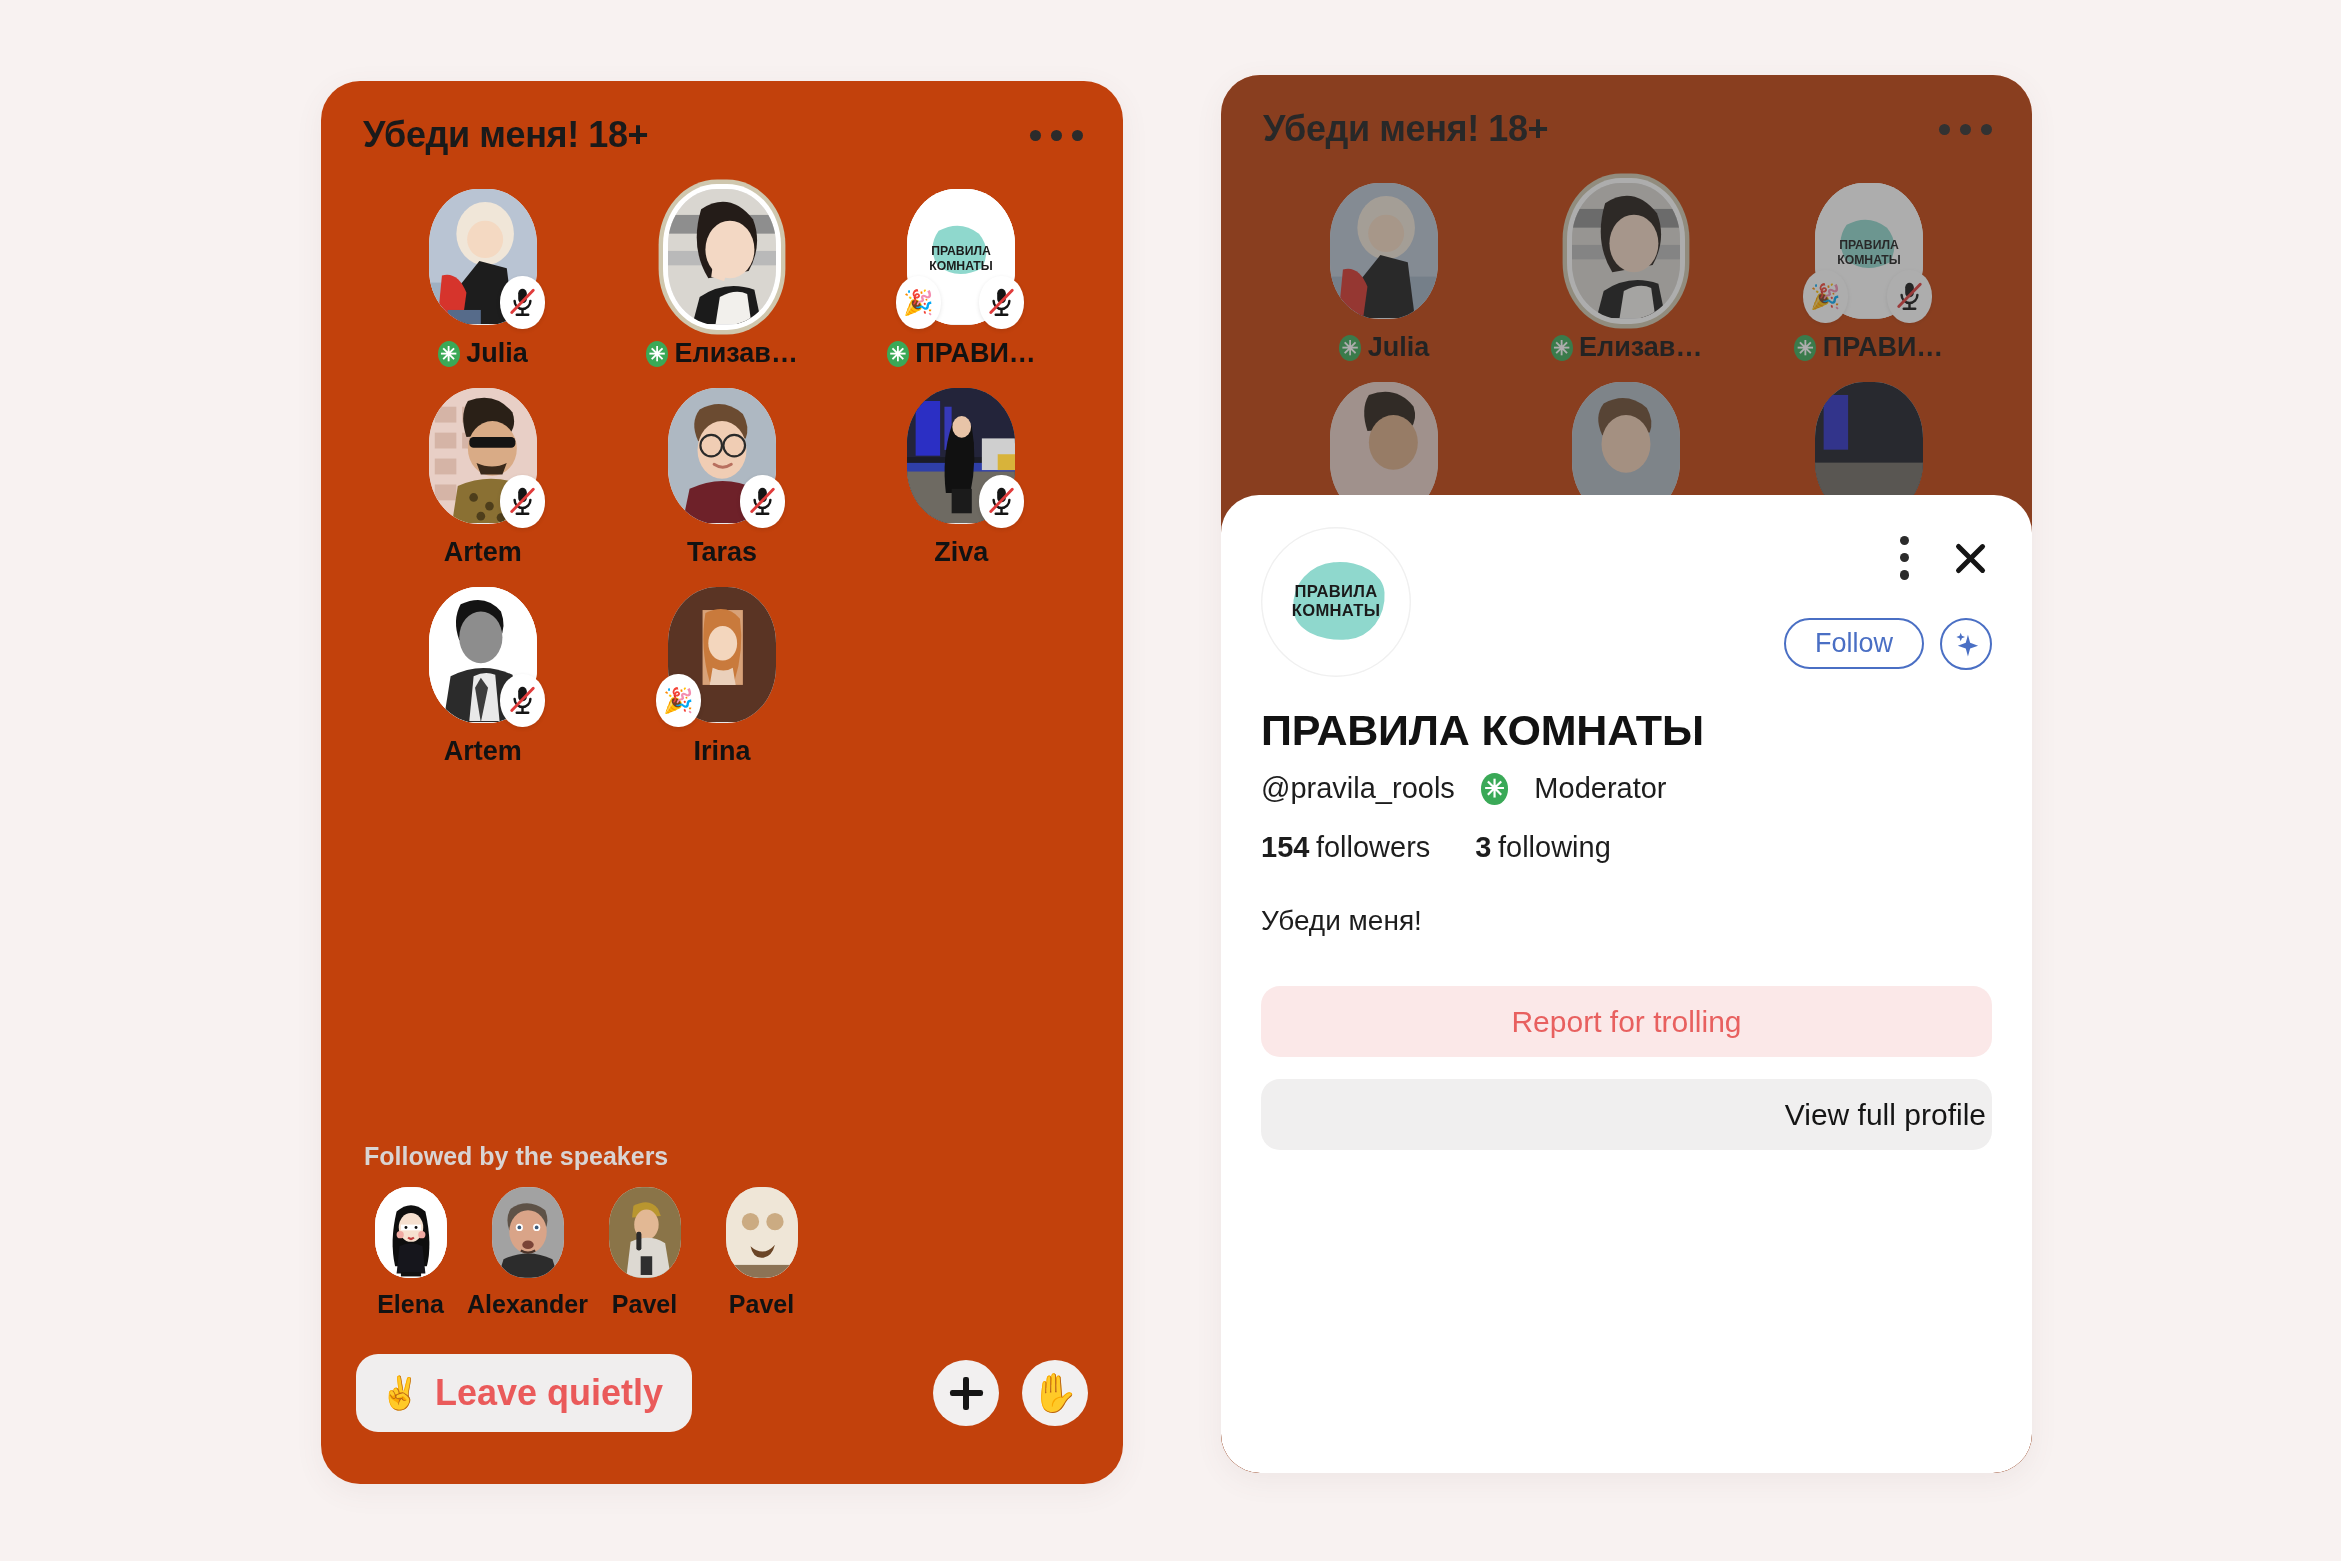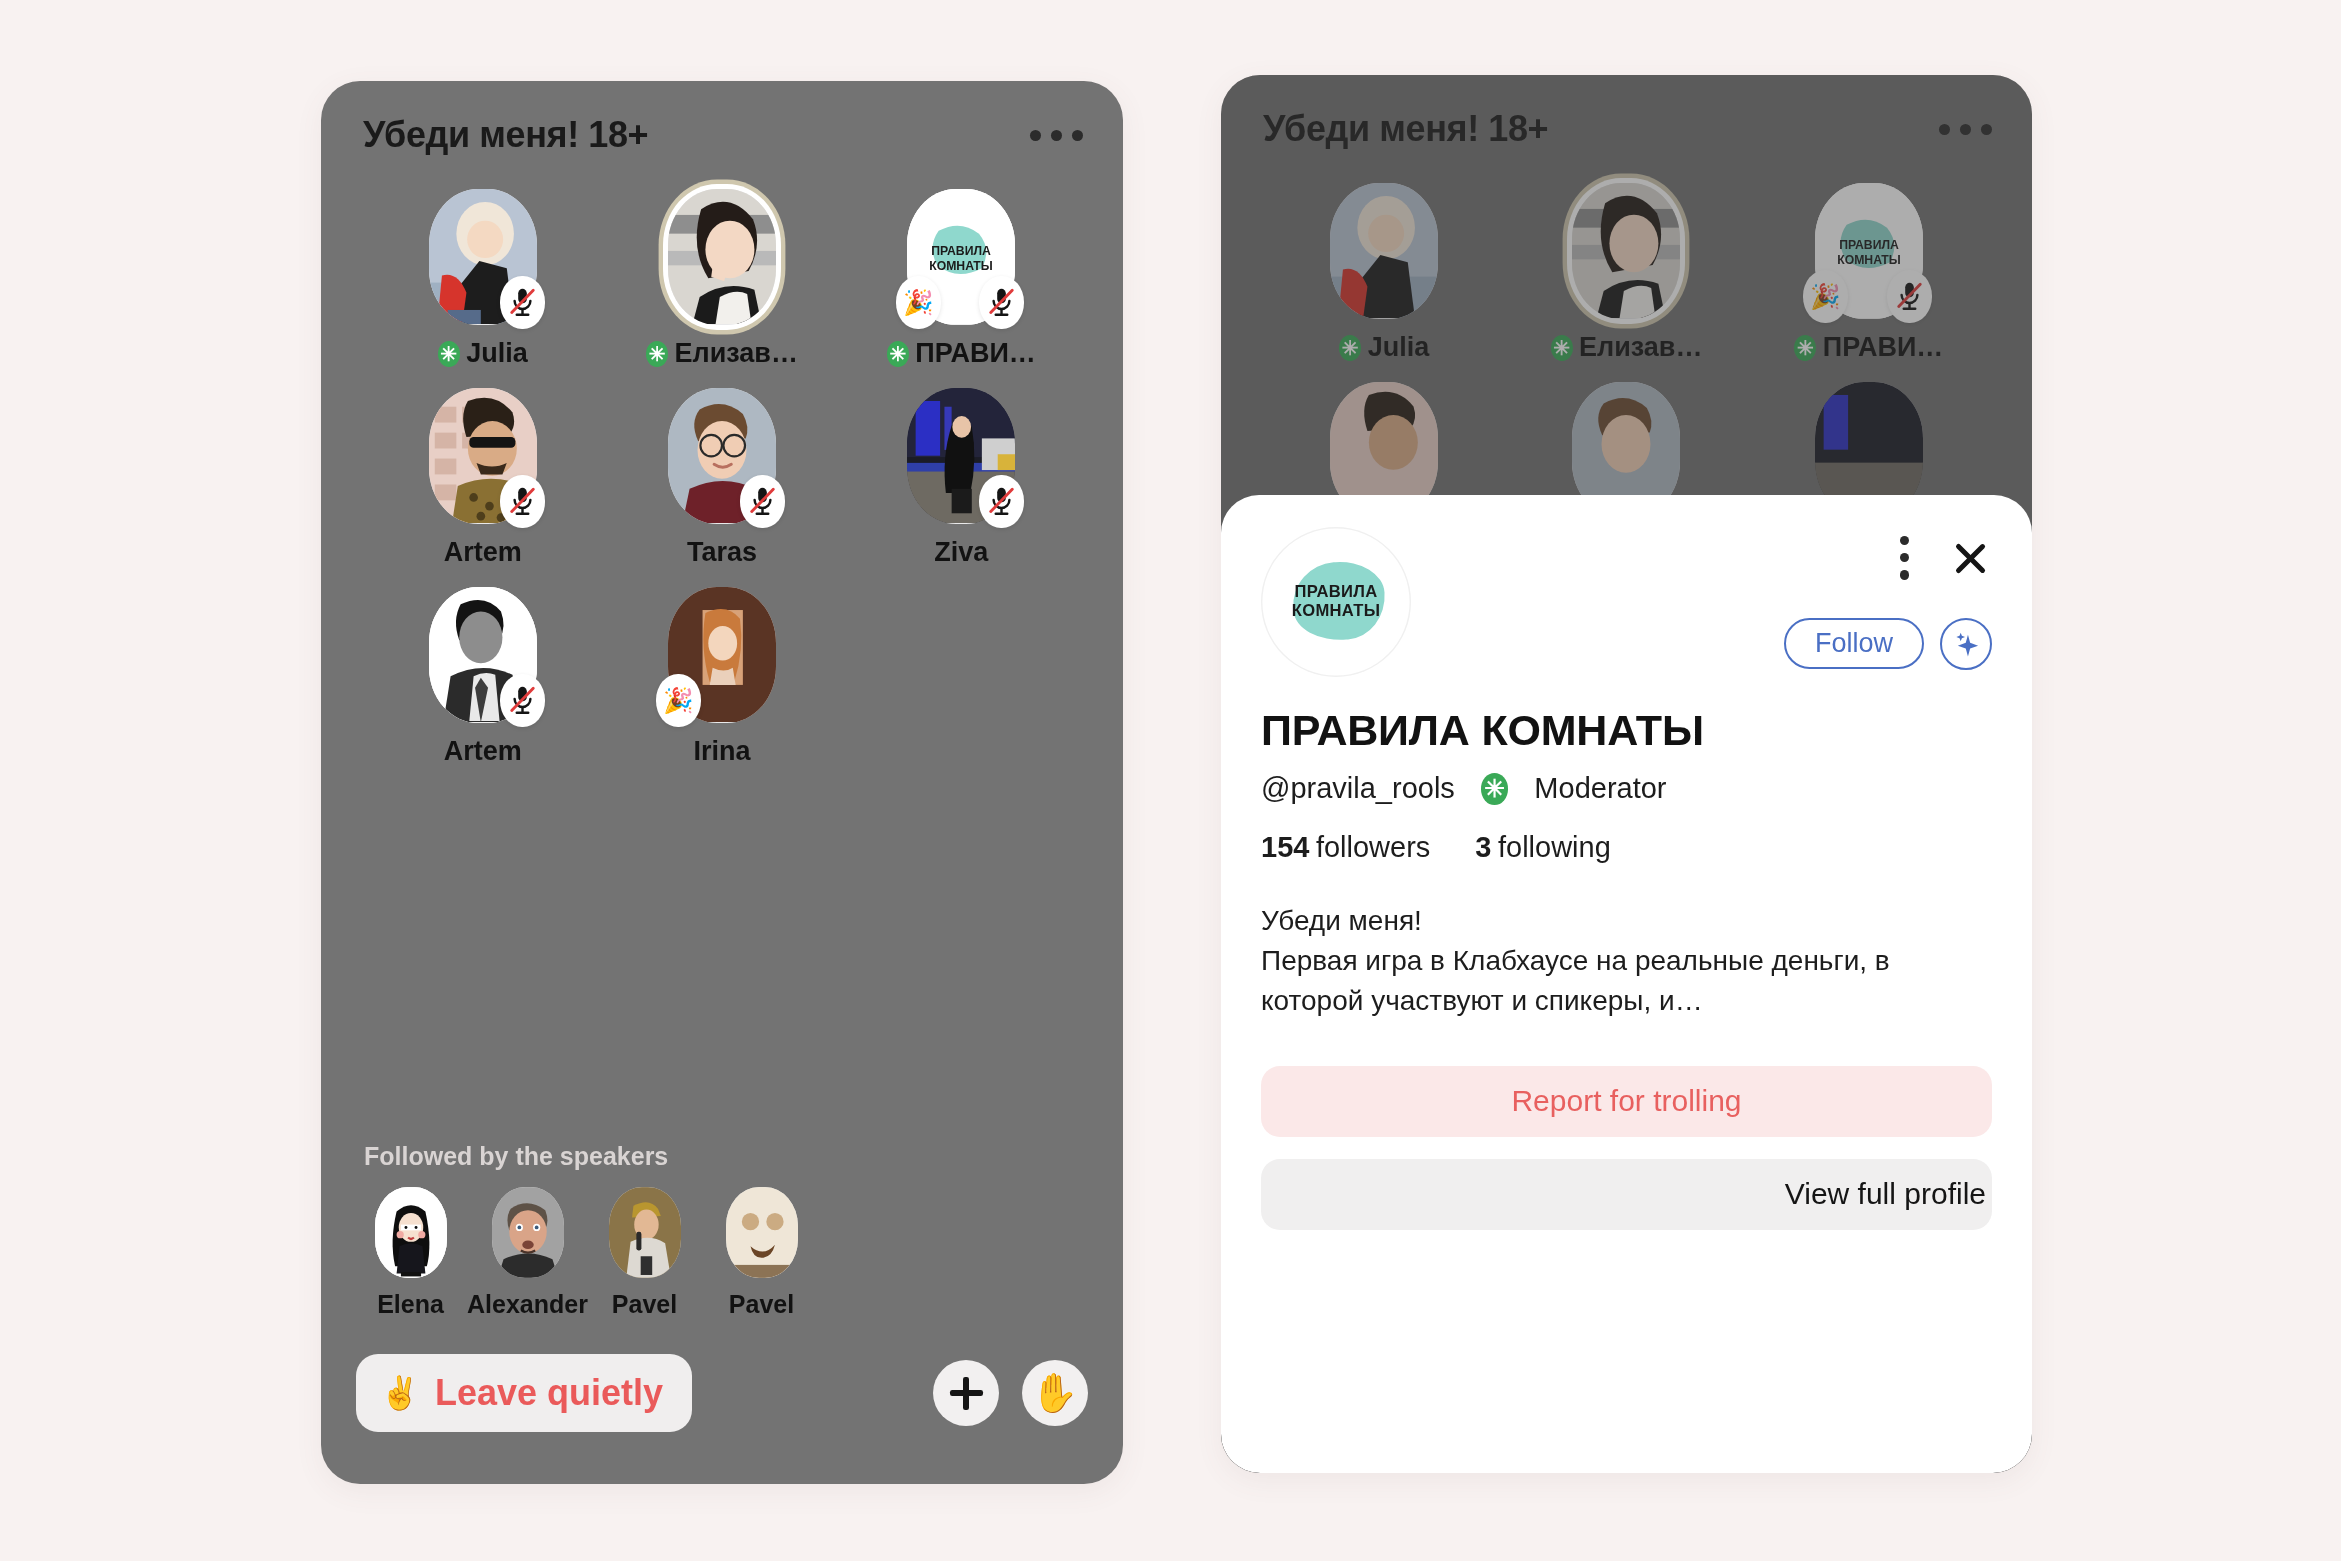--- a/index.html
+++ b/index.html
@@ -9,21 +9,21 @@
   body {
     width: 2342px; height: 1562px;
     font-family: "Liberation Sans", sans-serif;
     position: relative;
     overflow: hidden;
   }
 
   
   .card {
     position: absolute;
-    background: #737373;
+    background: #c2410c;
     border-radius: 39px;
     box-shadow: 0 7.2px 29px rgba(120,90,90,.07);
     overflow: hidden;
   }
   #card-left  { left: 321px;  top: 81px; width: 802px; height: 1403px; }
   #card-right { left: 1221px; top: 75px; width: 811px; height: 1398px; }
 
   
   .room-header {
     position: absolute; left: 0; top: 0; right: 0; height: 108px;
@@ -701,20 +701,19 @@
       <div>
         <b>154</b><span>followers</span>
       </div>
       <div>
         <b>3</b><span>following</span>
       </div>
     </div>
 
     <div class="bio">
       <div>Убеди меня!</div>
-      <div>Первая игра в Клабхаусе на реальные деньги, в которой участвуют и спикеры, и…</div>
     </div>
 
     <button class="sheet-btn btn-report">Report for trolling</button>
     <button class="sheet-btn btn-view">View full profile</button>
   </div>
 </div>
 
 
 </body></html>

